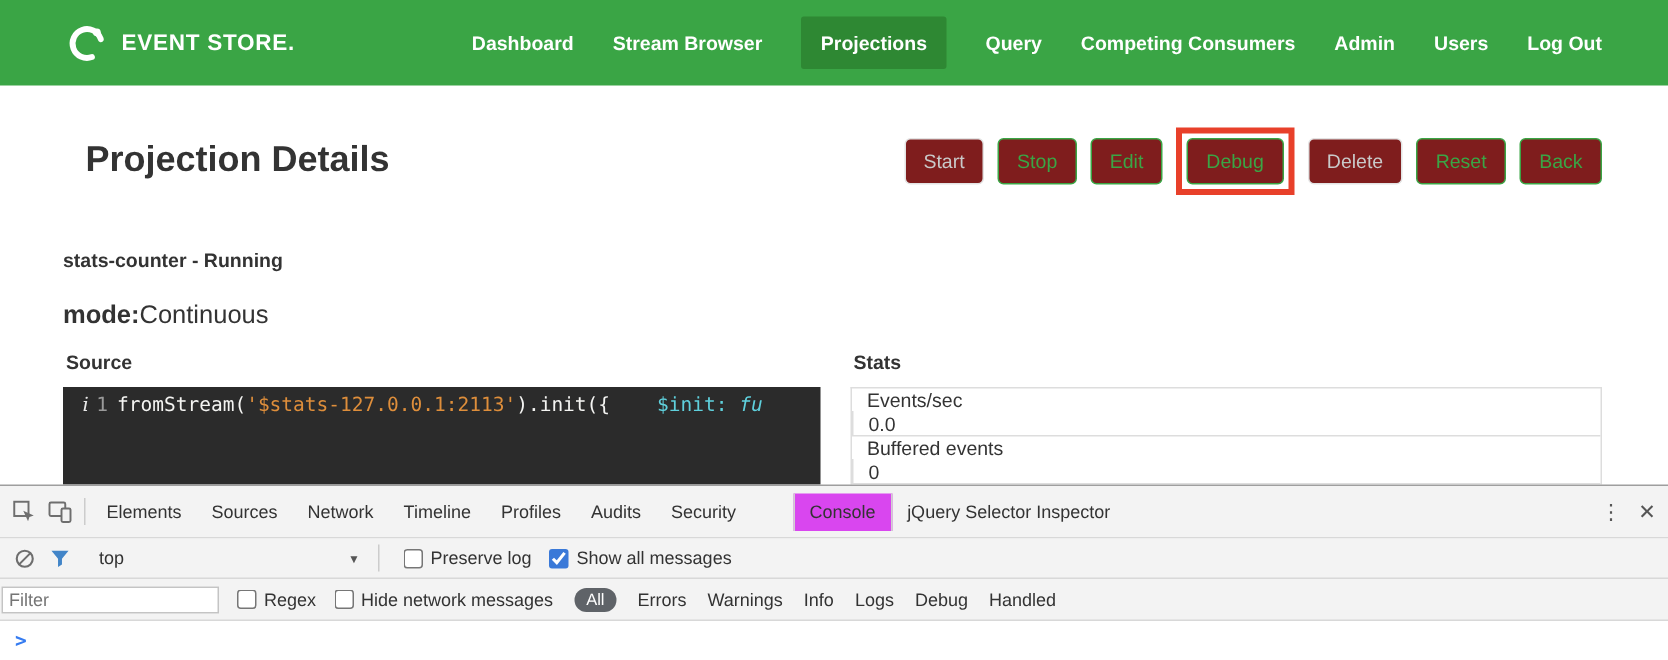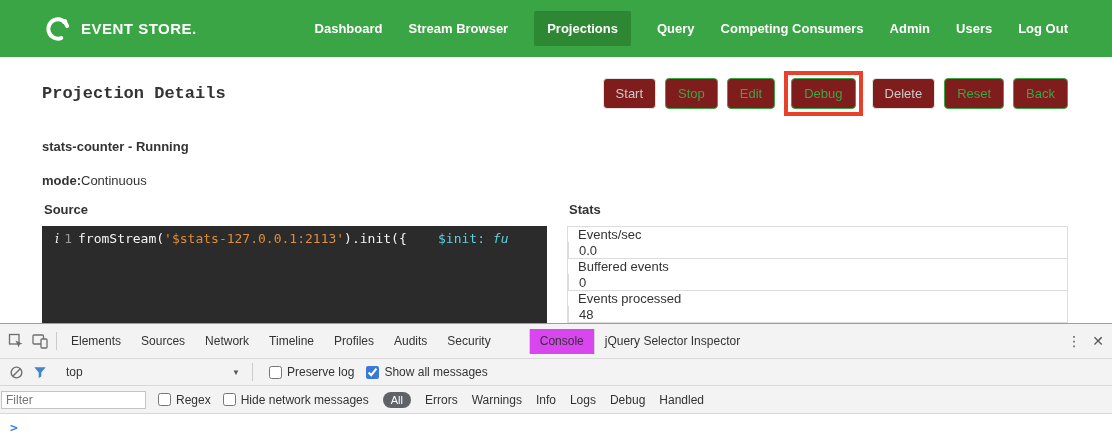--- a/index.html
+++ b/index.html
@@ -24,29 +24,29 @@
   .brand{display:flex;align-items:center;gap:9px;cursor:pointer;}
   .brand-text{font-weight:bold;font-size:15px;letter-spacing:.5px;}
   .nav-items{margin-left:auto;display:flex;align-items:center;gap:26px;
     font-size:13px;font-weight:bold;}
   .nav-item{cursor:pointer;padding:10px 0;white-space:nowrap;}
   .nav-item.active{background:var(--active-green);padding:10px 13px;border-radius:2px;}
 
   
   main{padding:0 44px 0 42px;}
   .title-row{display:flex;align-items:center;justify-content:space-between;margin-top:21px;}
-  h1{font-size:17px;margin:0;font-weight:bold;color:#333;font-family:Liberation Mono, monospace;}
+  h1{font-size:24px;margin:15px;font-weight:bold;color:#333;}
   .actions{display:flex;align-items:center;gap:9px;}
   .btn{background:#7f1d1d;border:1px solid var(--brand-green);color:var(--brand-green);
     font-size:13px;padding:7px 12px;border-radius:4px;font-family:inherit;cursor:pointer;}
   .btn.disabled{border-color:#e3e3e3;color:#c9c9c9;cursor:default;}
   .annotation{border:4px solid var(--annotation-red);padding:3px;display:inline-flex;margin:-8px 0;}
 
   .status{font-size:13px;font-weight:bold;margin-top:30px;}
-  .mode{font-size:13px;margin-top:19px;}
+  .mode{font-size:17px;margin-top:19px;}
   .mode-label{font-weight:bold;}
 
   .columns{display:flex;margin-top:14px;}
   .col-heading{font-size:13px;font-weight:bold;margin:0 0 9px 2px;}
   .source-col{width:505px;flex:none;}
   .stats-col{flex:1;margin-left:20px;}
 
   .editor{background:var(--code-bg);height:108px;display:flex;overflow:hidden;
     font-family:"DejaVu Sans Mono",monospace;font-size:13px;color:#f4f4f2;cursor:text;}
   .gutter{width:36px;flex:none;padding:5px 6px 0 0;display:flex;justify-content:flex-end;

